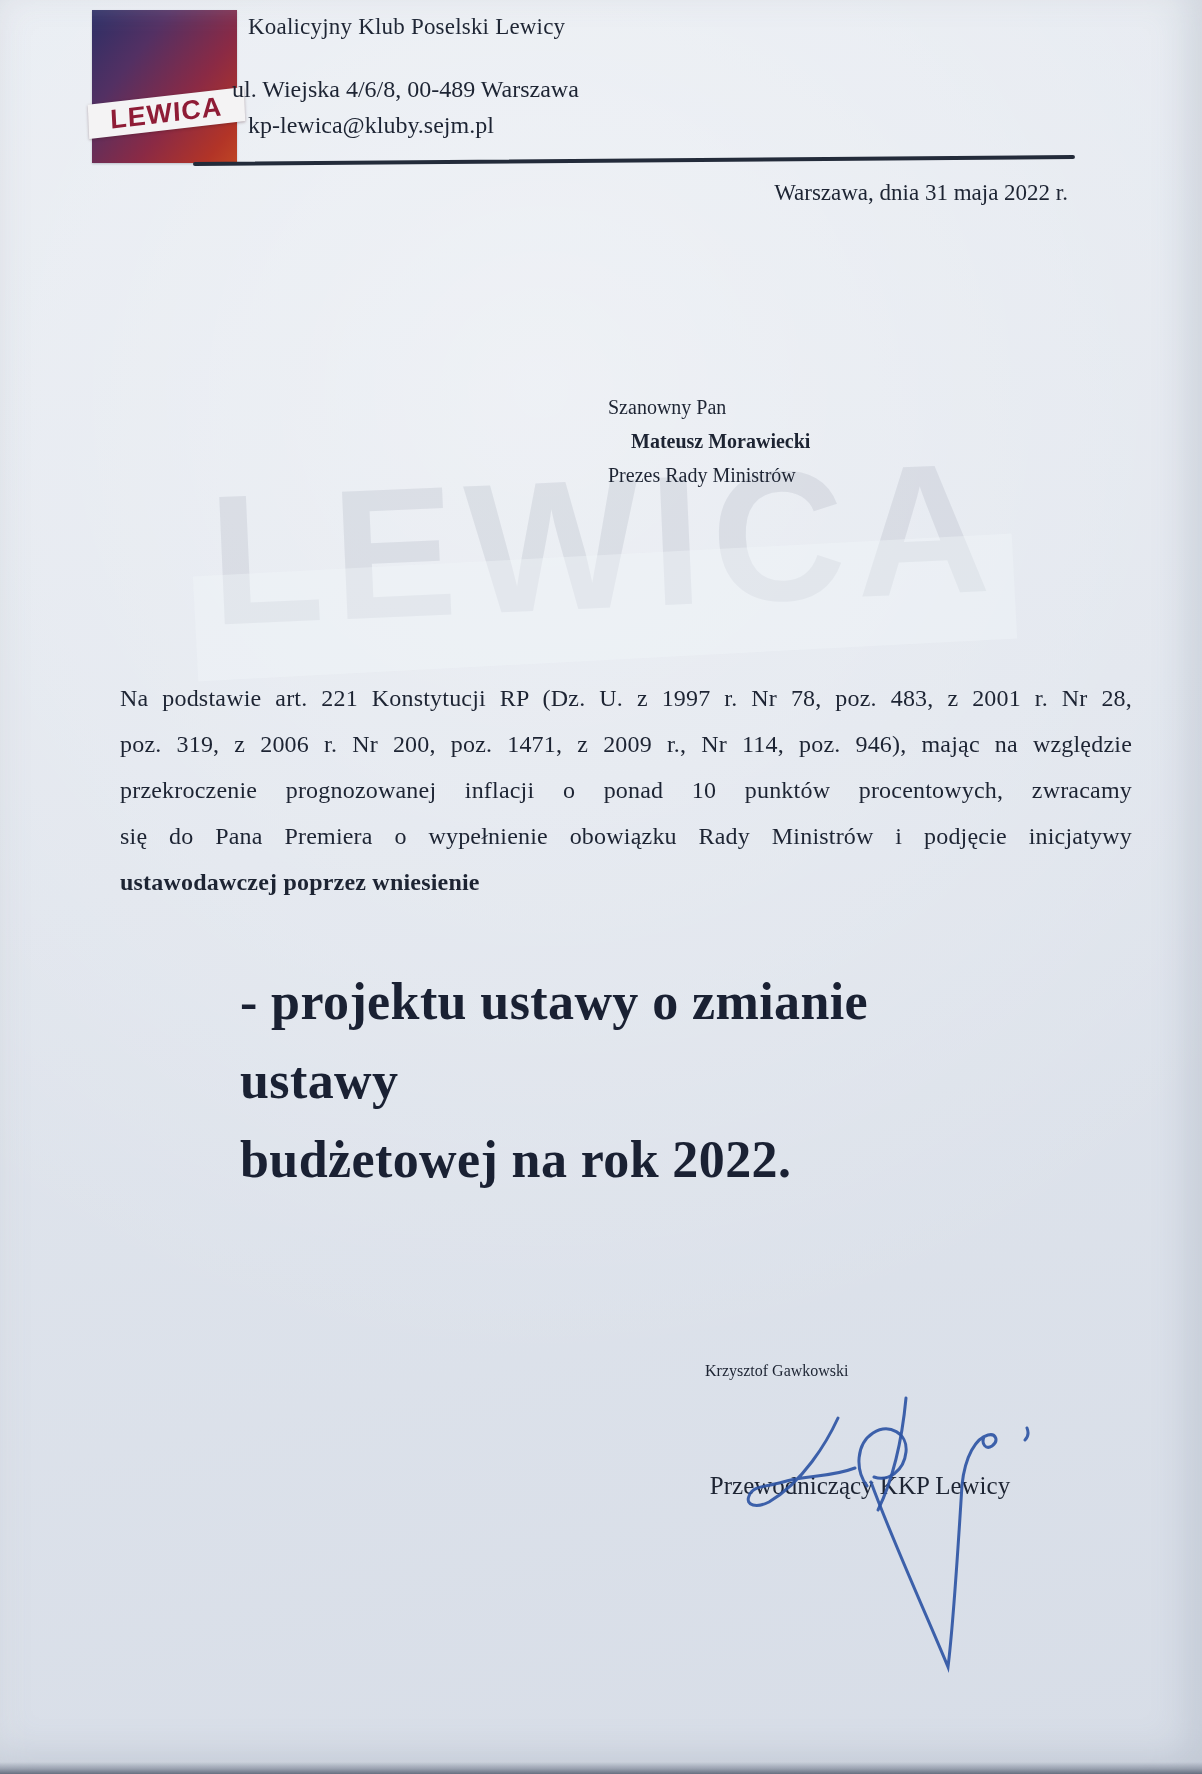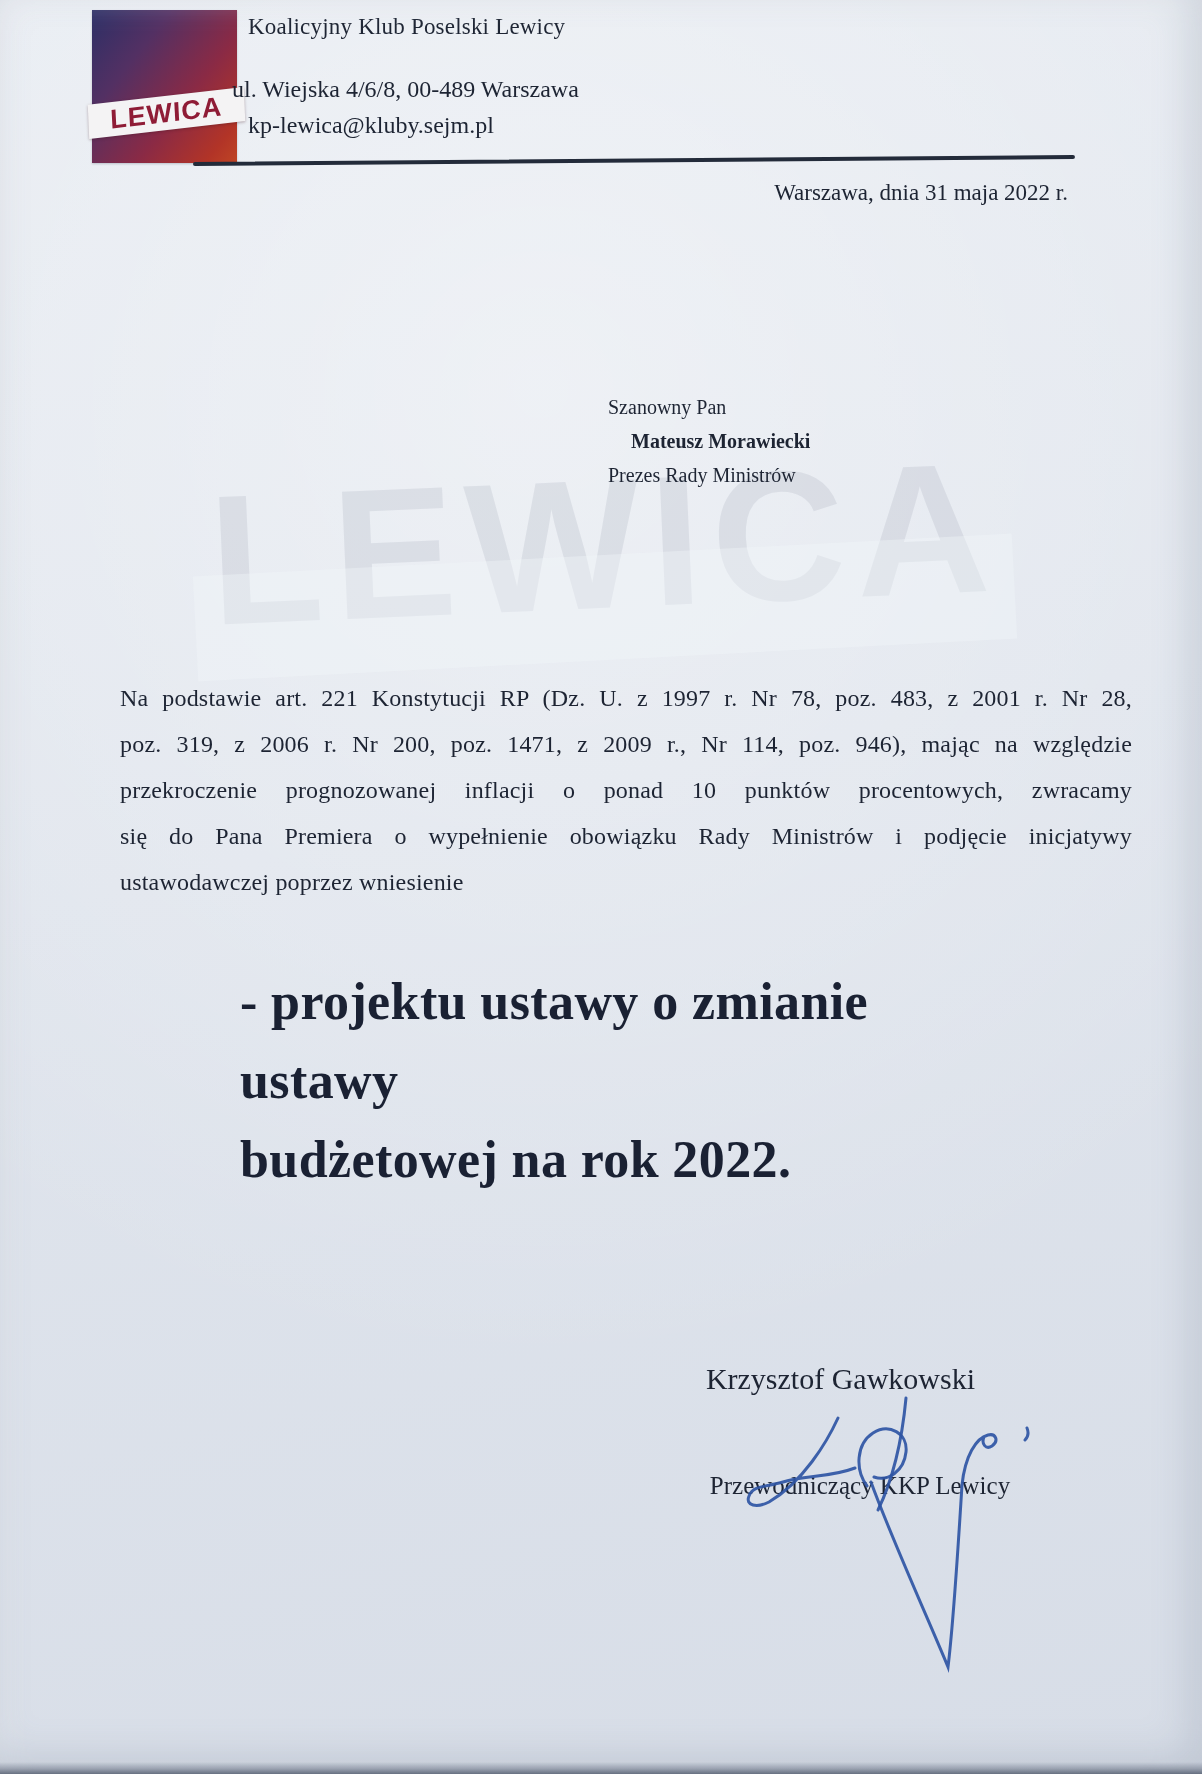--- a/index.html
+++ b/index.html
@@ -44,27 +44,27 @@
   .watermark{position:absolute;left:205px;top:455px;width:840px;
     transform:rotate(-2.5deg);transform-origin:left top;pointer-events:none;}
   .watermark .wm-text{font-family:"Liberation Sans",sans-serif;font-weight:bold;
     font-size:185px;letter-spacing:10px;color:rgba(118,130,152,0.14);white-space:nowrap;}
   .wm-band{position:absolute;left:195px;top:555px;width:820px;height:105px;
     background:rgba(242,246,250,0.38);transform:rotate(-3deg);pointer-events:none;}
 
   
   .body-par{position:absolute;left:97px;top:678px;width:1012px;font-size:24px;margin-left:23px;}
   .body-line{height:46px;line-height:40px;text-align:justify;text-align-last:justify;letter-spacing:0.2px;}
-  .body-line.last{text-align:left;text-align-last:left;}
+  .body-line.last{text-align:left;text-align-last:left;font-weight:bold;}
 
   .demand{position:absolute;left:240px;top:962px;width:760px;font-size:52px;font-weight:bold;
     line-height:79px;letter-spacing:0.4px;color:#1a2133;}
 
   
-  .signer-name{position:absolute;left:665px;top:1362px;width:310px;text-align:right;font-size:30px;}
+  .signer-name{position:absolute;left:705px;top:1362px;width:310px;text-align:left;font-size:16px;}
   .signer-role{position:absolute;left:660px;top:1472px;width:400px;text-align:center;font-size:25px;}
   .signature-svg{position:absolute;left:705px;top:1390px;width:340px;height:300px;z-index:5;}
   .signature-svg path{fill:none;stroke:#2f55a4;stroke-width:3;stroke-linecap:round;opacity:0.92;}
 </style>
 </head>
 <body>
 
 <div class="page">
 
   <div class="logo">

